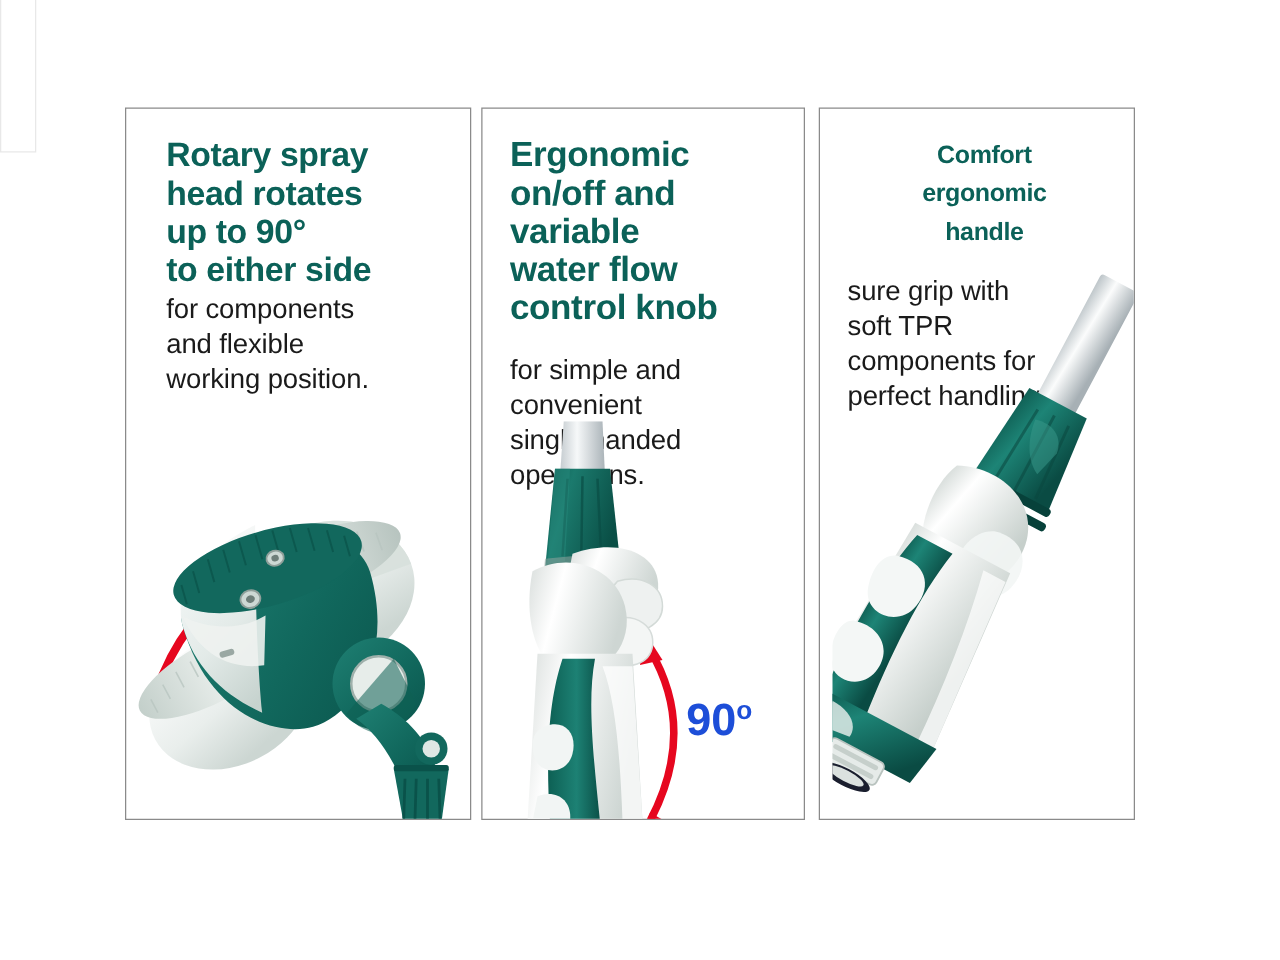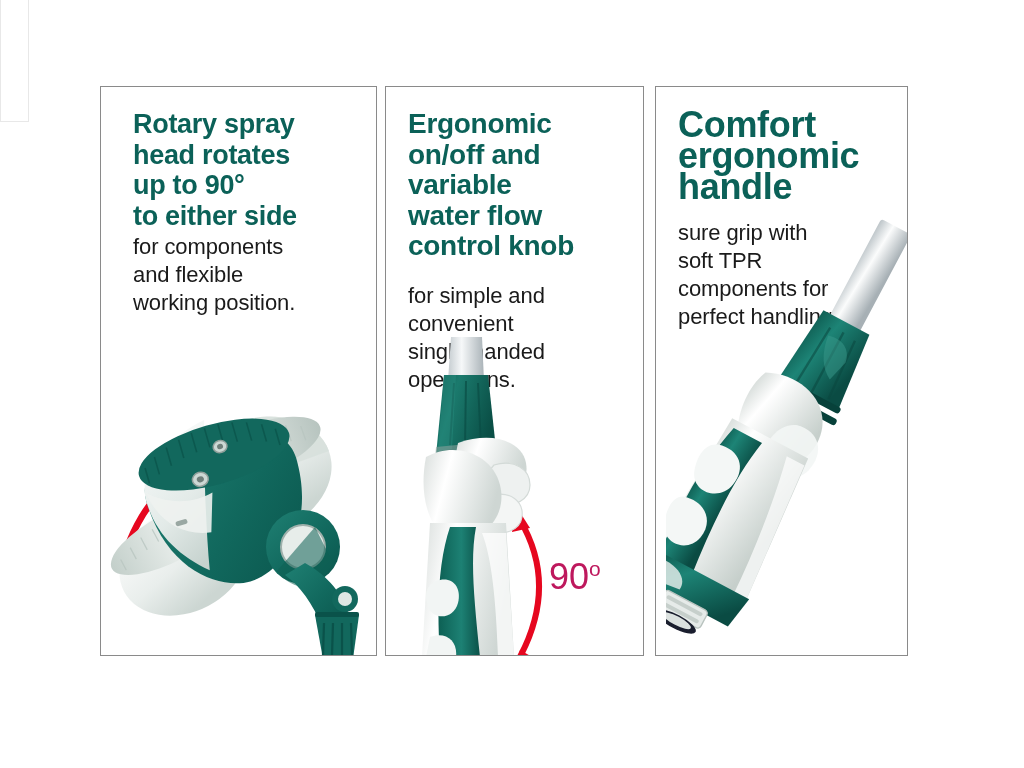--- a/index.html
+++ b/index.html
@@ -63,41 +63,41 @@
     color: #0b6158;
     font-weight: bold;
     font-size: 28px;
     line-height: 30.5px;
     letter-spacing: -0.3px;
     margin: 0;
     white-space: pre-line;
   }
   .panel-1 .headline { font-size: 27px; line-height: 30.5px; }
   .panel-2 .headline { font-size: 28px; line-height: 30.5px; }
-  .panel-3 .headline { font-size: 36px; line-height: 31px; }
+  .panel-3 .headline { font-size: 20px; line-height: 31px; text-align: center; }
 
   .subtext {
     color: #1a1a1a;
     font-weight: normal;
     font-size: 22px;
     line-height: 28px;
     margin: 0;
     white-space: pre-line;
     letter-spacing: -0.1px;
   }
   .panel-1 .subtext { margin-top: 2px; }
   .panel-2 .subtext { margin-top: 20px; }
   .panel-3 .subtext { margin-top: 17px; }
 
   
   .degree-label {
     position: absolute;
-    color: #be185d;
+    color: #1d4ed8;
     font-size: 36px;
-    font-weight: normal;
+    font-weight: bold;
     letter-spacing: 0px;
     line-height: 1;
     white-space: nowrap;
   }
   .degree-label .deg-sup {
     font-size: 21px;
     vertical-align: super;
     line-height: 1;
   }
   .label-180 { left: 138px; top: 352px; }

